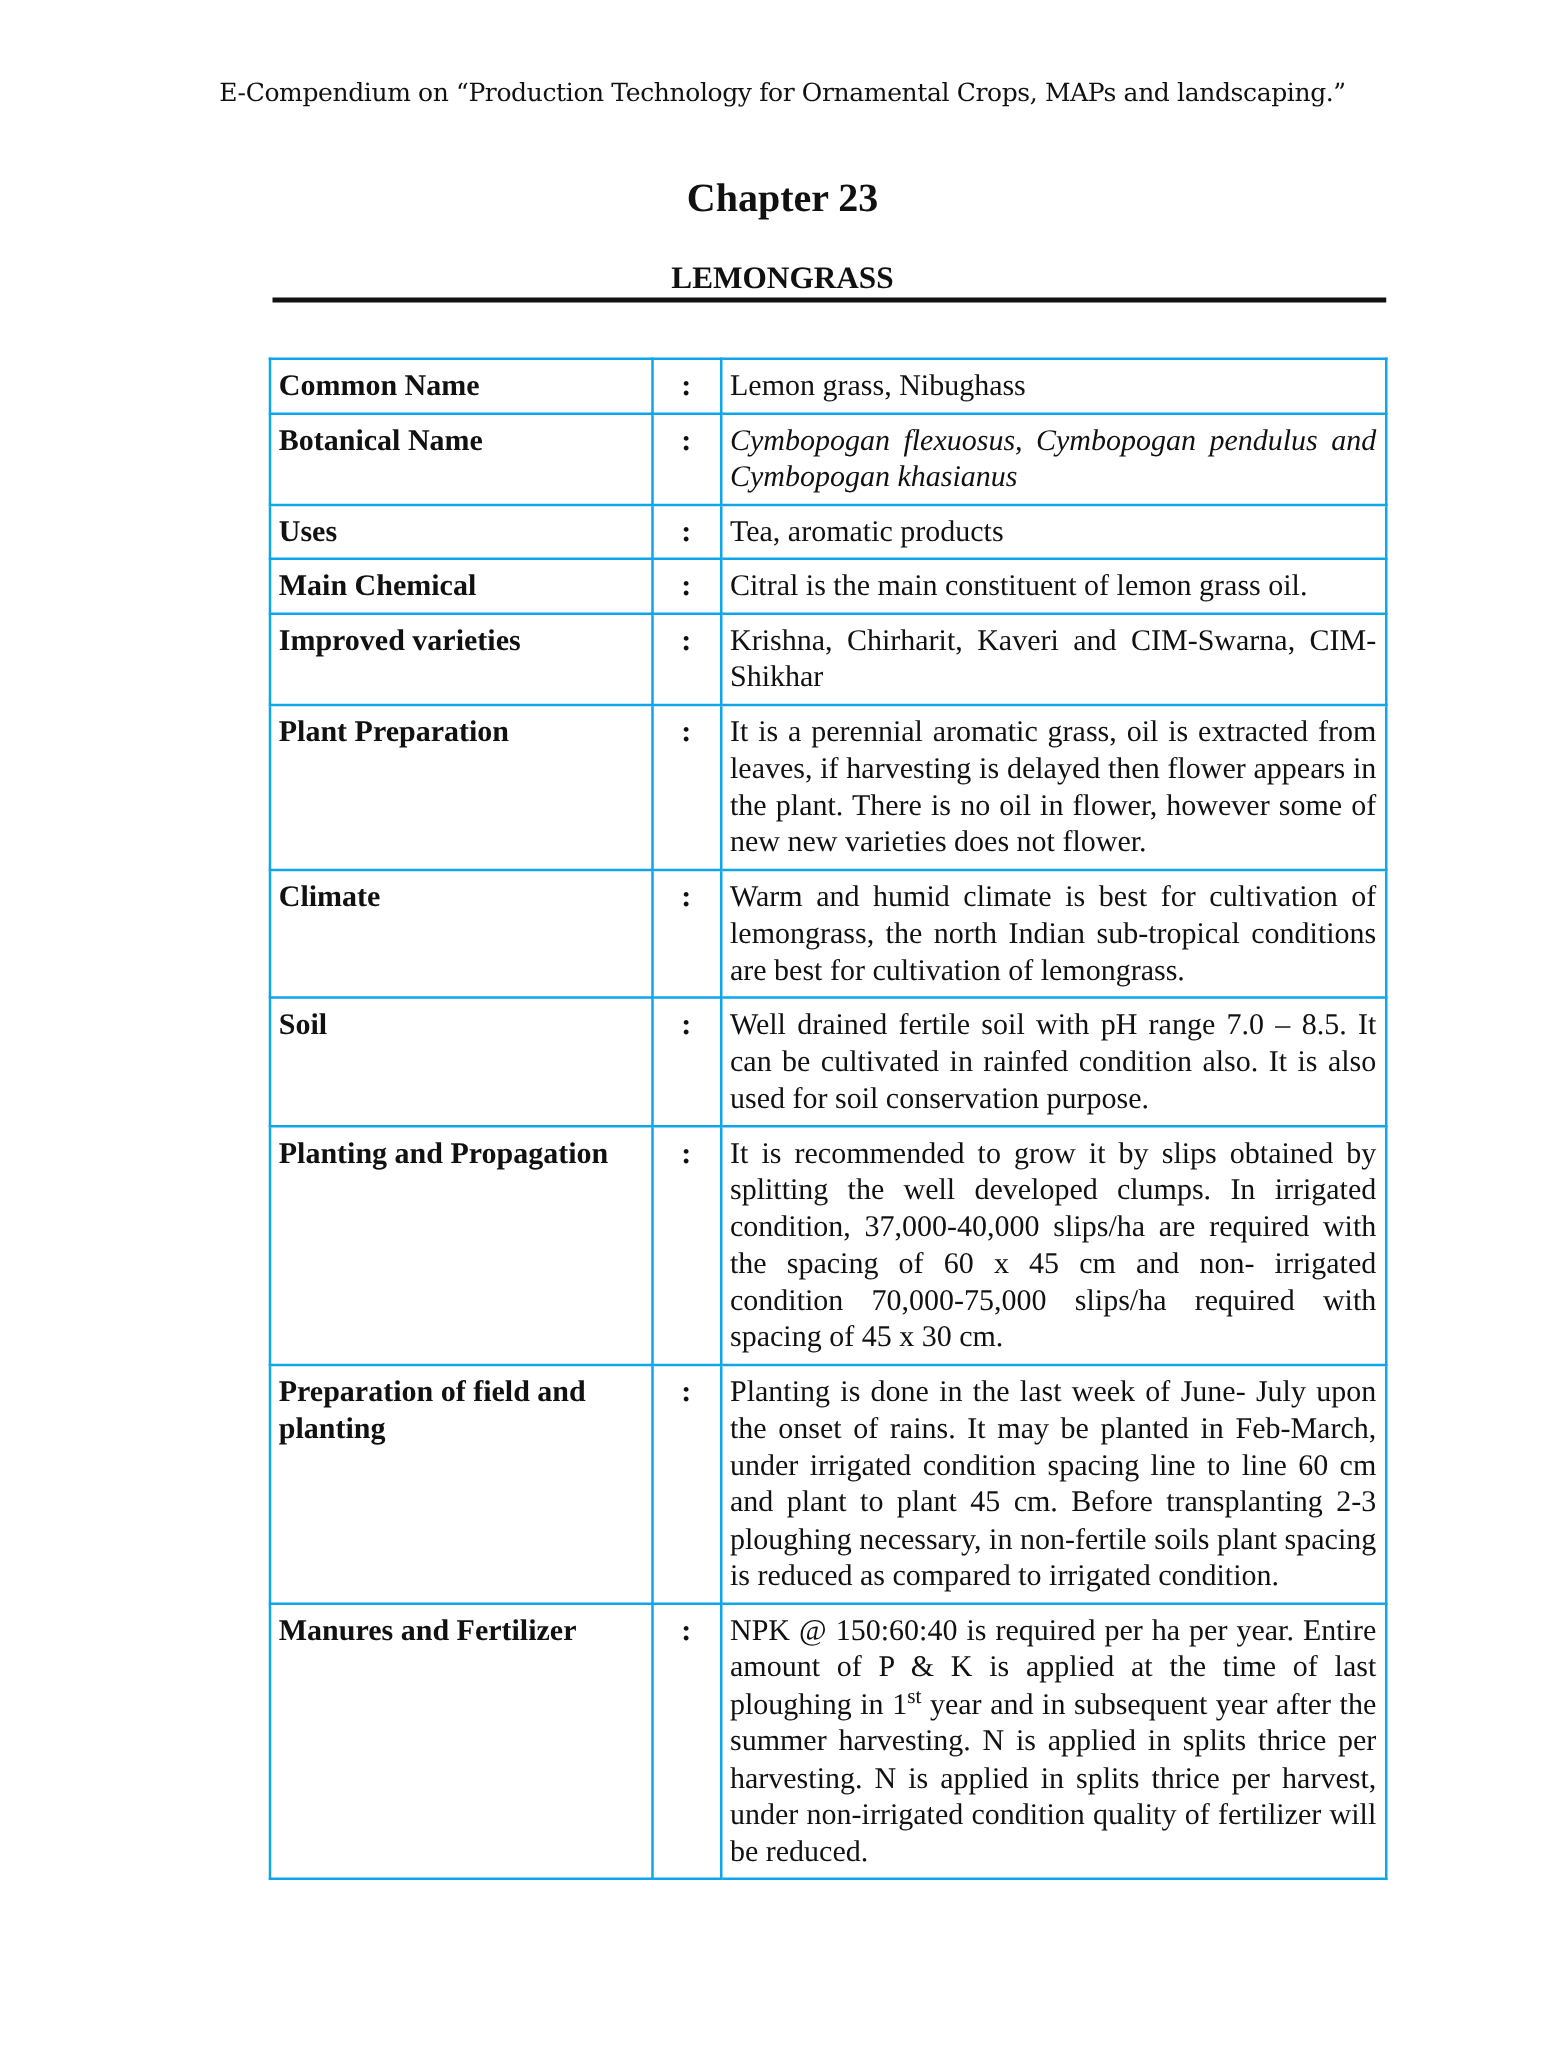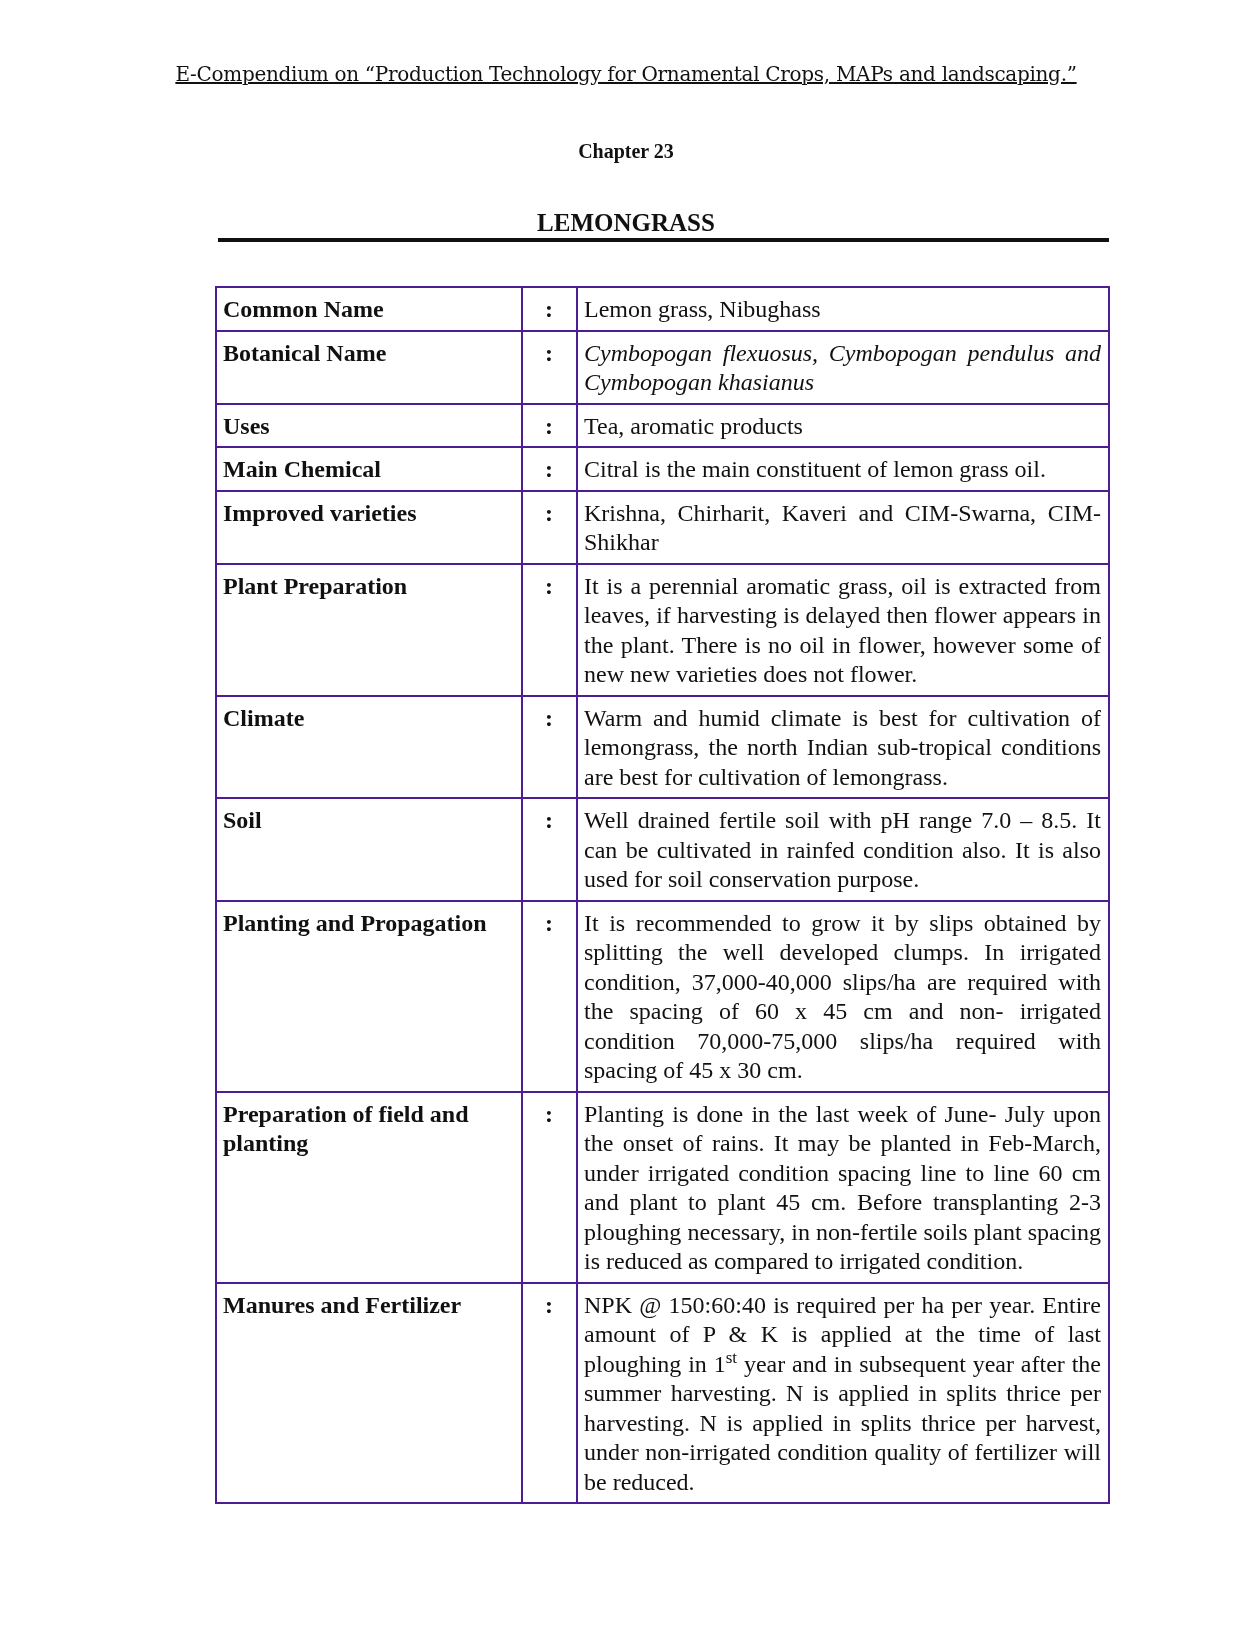--- a/index.html
+++ b/index.html
@@ -2,39 +2,39 @@
 <html><head>
   <meta charset="utf-8">
   <style>
     html, body { margin: 0; padding: 0; background: #ffffff; }
     body {
       width: 1252px; height: 1644px; position: relative; overflow: hidden;
       font-family: "Liberation Serif", serif; color: #111;
     }
     .running-header {
       position: absolute; top: 62px; left: 0; width: 1252px; text-align: center;
-      font-family: "DejaVu Serif", serif; font-size: 20px; letter-spacing: -0.3px; text-decoration: underline;
+      font-family: "DejaVu Serif", serif; font-size: 20px; letter-spacing: -0.3px;
     }
     .chapter {
       position: absolute; top: 140px; left: 0; width: 1252px; text-align: center;
-      font-weight: bold; font-size: 20px;
+      font-weight: bold; font-size: 32px;
     }
     .title {
       position: absolute; top: 209px; left: 0; width: 1252px; text-align: center;
       font-weight: bold; font-size: 25px;
     }
     .rule {
       position: absolute; top: 238px; left: 218px; width: 891px; height: 4px; background: #111;
     }
     table.info {
       position: absolute; top: 286px; left: 215px; width: 895px;
       border-collapse: collapse; font-size: 24px; line-height: 29.5px;
     }
     table.info td {
-      border: 2px solid #4c1d95; vertical-align: top; padding: 7px 7px 5px 6px;
+      border: 2px solid #0ea5e9; vertical-align: top; padding: 7px 7px 5px 6px;
     }
     td.label { width: 291px; font-weight: bold; padding-left: 5px; }
     td.colon { width: 40px; text-align: center; font-weight: bold; padding-left: 0; padding-right: 0; }
     td.value { text-align: justify; border-radius: 21px; }
     td.value.italic { font-style: italic; }
     sup { font-size: 17px; line-height: 0; vertical-align: super; }
   </style>
 </head>
 <body>
 

